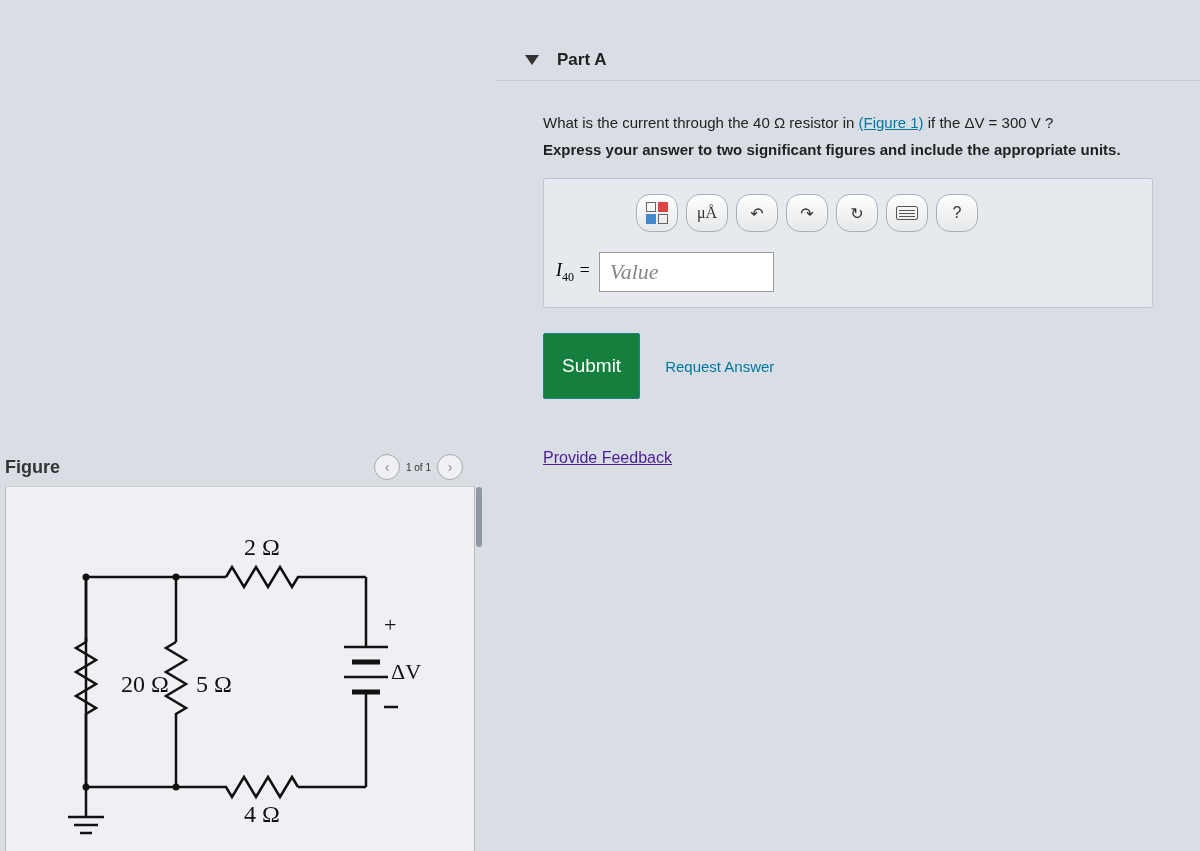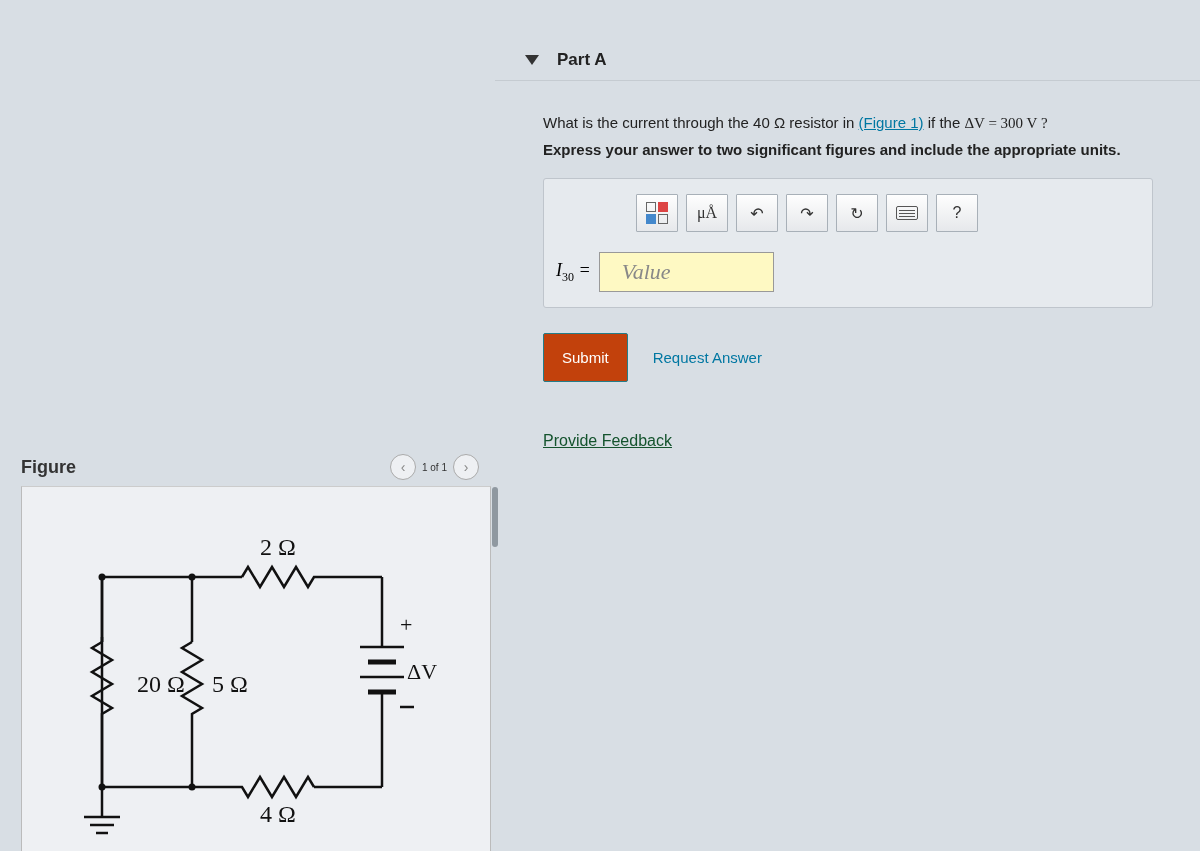--- a/index.html
+++ b/index.html
@@ -6,21 +6,21 @@
     body {
       font-family: Arial, Helvetica, sans-serif;
       background: #d8dee4;
       width: 1200px;
       height: 851px;
       position: relative;
       overflow: hidden;
     }
     .left-panel {
       position: absolute;
-      left: 16px;
+      left: 0;
       top: 0;
       width: 485px;
       height: 677px;
     }
     .right-panel {
       position: absolute;
       left: 495px;
       top: 0;
       width: 705px;
       height: 676px;
@@ -39,41 +39,41 @@
       border-right: 7px solid transparent;
       border-top: 10px solid #333;
       margin-right: 18px;
       margin-left: 25px;
     }
     .part-title { font-size: 17px; font-weight: bold; color: #222; }
     .question-block { padding: 30px 10px 10px 48px; }
     .question-text { font-size: 15px; color: #222; line-height: 1.6; }
     .instruction-text { font-size: 15px; font-weight: bold; color: #222; margin-top: 6px; }
     .link { color: #0077a2; text-decoration: underline; cursor: pointer; }
-    .delta { font-family: Liberation Serif, serif; }
+    .delta { font-family: Liberation Sans, sans-serif; }
     .answer-box {
       border: 1px solid #bfc5cc;
       background: #e6eaee;
       border-radius: 3px;
       margin-top: 20px;
       padding: 15px 12px 15px 12px;
       width: 610px;
     }
     .toolbar {
       display: flex;
       gap: 8px;
       justify-content: flex-start;
       margin-left: 80px;
       align-items: center;
     }
     .tool-btn {
       width: 42px; height: 38px;
       border: 1px solid #a8b0b8;
       background: linear-gradient(#fefefe, #e6e8eb);
-      border-radius: 1px;
+      border-radius: 14px;
       display: flex;
       align-items: center;
       justify-content: center;
       font-size: 16px;
       color: #333;
       cursor: pointer;
     }
     .tool-btn.template {
       background: linear-gradient(#fefefe, #e6e8eb);
     }
@@ -86,49 +86,49 @@
       font-family: 'Times New Roman', serif;
       font-style: italic;
       font-size: 18px;
       margin-right: 8px;
       white-space: nowrap;
     }
     .var-label sub { font-size: 12px; font-style: normal; }
     .value-input, .units-input {
       height: 40px;
       border: 1px solid #999;
-      background: #fef9c3;
+      background: #ffffff;
       font-family: 'Times New Roman', serif;
       font-style: italic;
       font-size: 22px;
       color: #888;
-      padding: 0 22px;
+      padding: 0 10px;
       display: flex;
       align-items: center;
       cursor: text;
     }
     .value-input { width: 175px; margin-right: 10px; }
     .units-input { width: 155px; }
     .submit-row { display: flex; align-items: center; margin-top: 25px; gap: 25px; }
     .submit-btn {
-      background: #c2410c;
+      background: #15803d;
       color: #fff;
       border: 1px solid #247d89;
-      padding: 15px 18px;
-      font-size: 15px;
+      padding: 21px 18px;
+      font-size: 19px;
       cursor: pointer;
       border-radius: 2px;
     }
     .request-link { color: #0077a2; font-size: 15px; cursor: pointer; }
     .feedback-link {
       display: block;
       margin-top: 50px;
       margin-left: 0px;
       font-size: 16px;
-      color: #14532d;
+      color: #4c1d95;
       text-decoration: underline;
       cursor: pointer;
     }
     .figure-section {
       position: absolute;
       left: 5px;
       top: 448px;
       width: 470px;
     }
     .figure-header {
@@ -295,21 +295,21 @@
           <span>↻</span>
         </div>
         <div class="tool-btn">
           <div class="kbd-icon"></div>
         </div>
         <div class="tool-btn">
           <span>?</span>
         </div>
       </div>
       <div class="input-row">
-        <span class="var-label"><i>I</i><sub>30</sub><span> = </span></span>
+        <span class="var-label"><i>I</i><sub>40</sub><span> = </span></span>
         <div class="value-input">
           <span>Value</span>
         </div>
       </div>
     </div>
 
     <div class="submit-row">
       <button class="submit-btn">Submit</button>
       <a class="request-link">Request Answer</a>
     </div>

